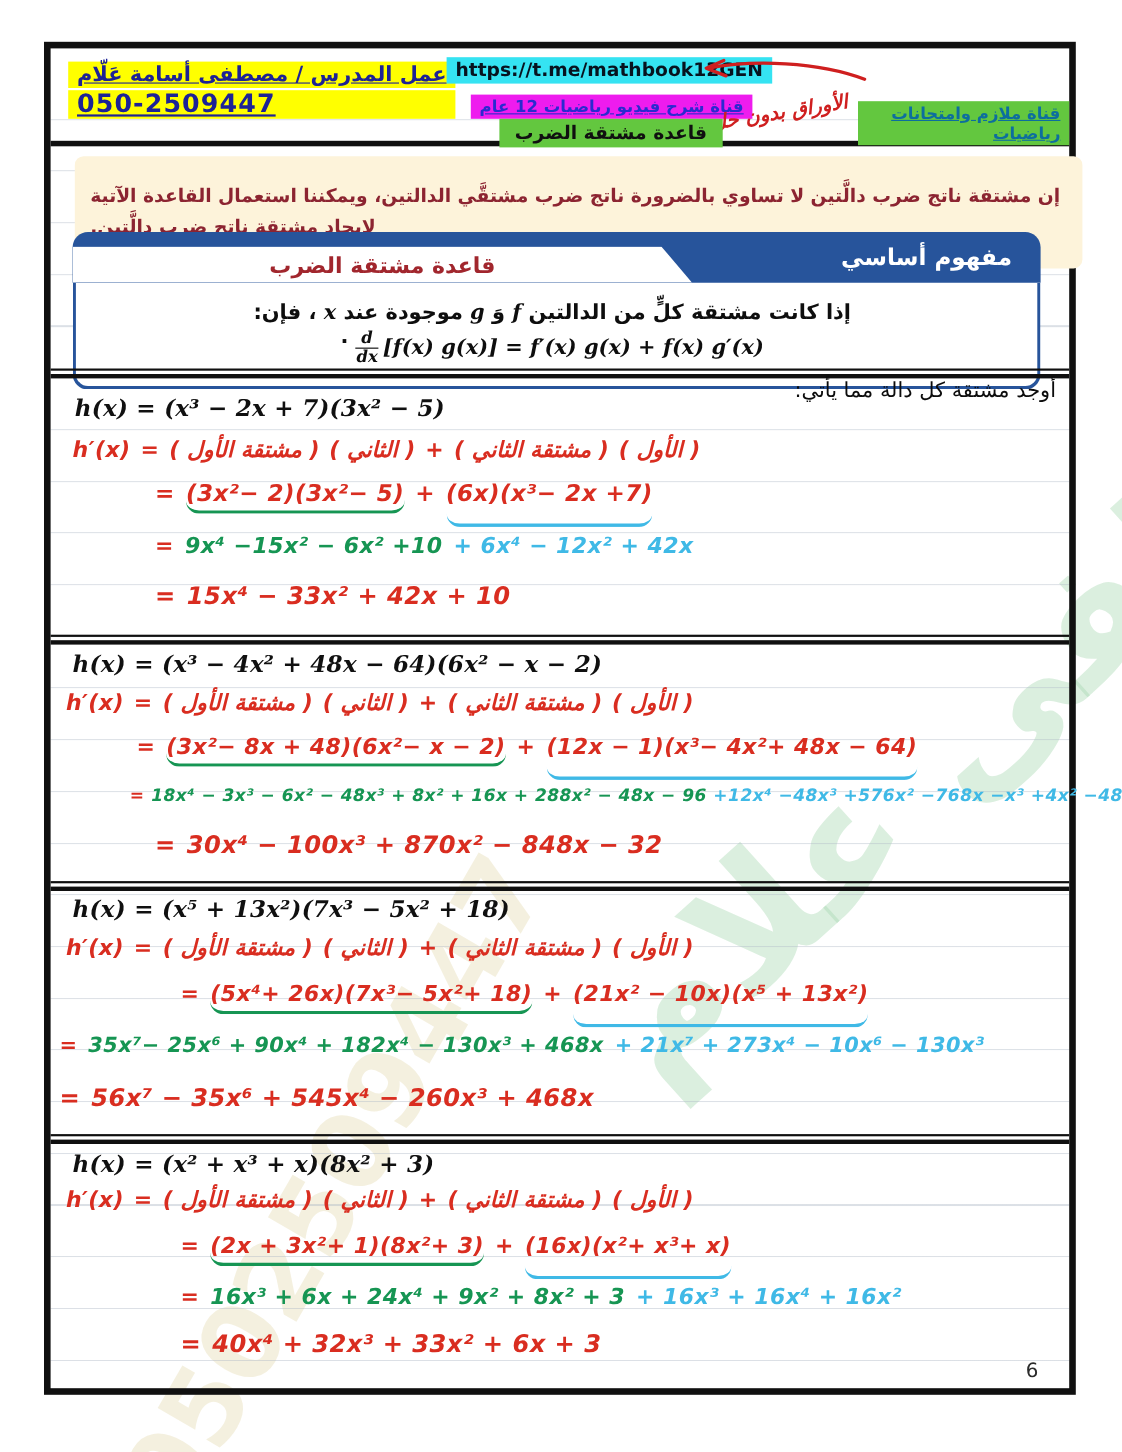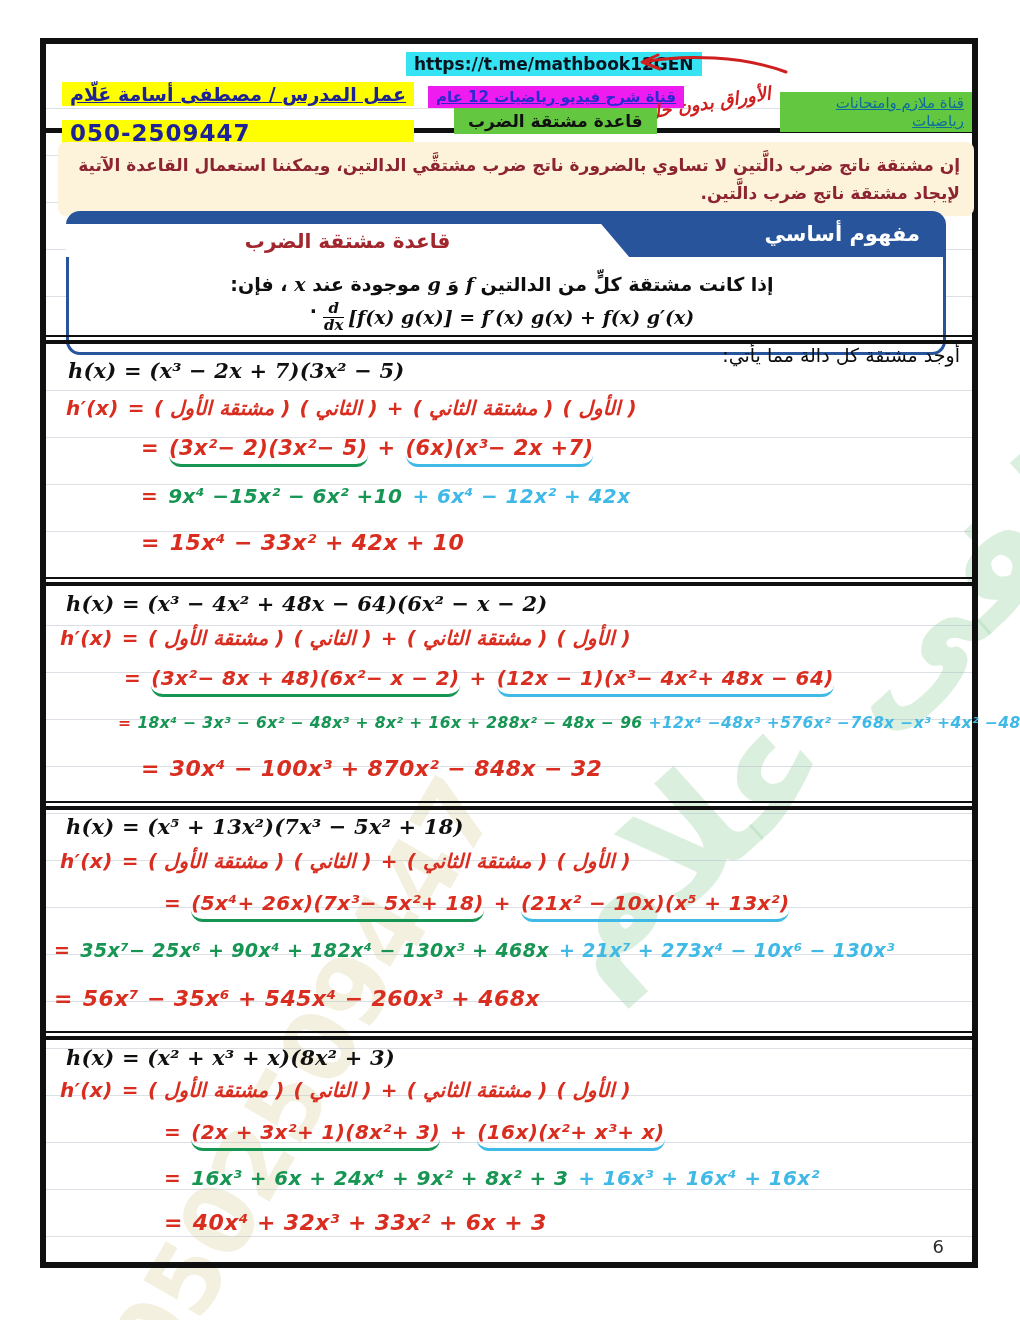--- a/index.html
+++ b/index.html
@@ -4,47 +4,47 @@
 <style>
   html,body{margin:0;padding:0;background:#ffffff;}
   body{width:1020px;height:1320px;position:relative;overflow:hidden;
        font-family:"DejaVu Sans",sans-serif;}
   .frame{position:absolute;left:40px;top:38px;width:926px;height:1218px;
          border:6px solid #101010;background:
          repeating-linear-gradient(to bottom,transparent 0 46px,rgba(176,186,199,.45) 46px 47px);
          background-position:0 18px;}
   .abs{position:absolute;}
   
-  .hdr-teacher{right:auto;left:16px;top:12px;display:flex;flex-direction:column;gap:14px;z-index:2;margin-top:26px;}
+  .hdr-teacher{right:auto;left:16px;top:12px;display:flex;flex-direction:column;gap:2px;z-index:2;}
   .hl-y{background:#ffff00;}
   .hl-c{background:#35e3f2;}
   .hl-m{background:#ee1cee;}
   .hl-g{background:#63c73f;}
   .teacher-line{color:#1d2296;font-weight:bold;text-decoration:underline;
                 font-size:19px;padding:1px 8px;direction:rtl;}
   .phone-line{color:#1d2296;font-weight:bold;text-decoration:underline;
               font-size:23px;padding:0 8px;letter-spacing:1px;}
   .link-main{left:360px;top:8px;font-size:17px;font-weight:bold;color:#07131f;
              padding:2px 8px;z-index:2;}
   .cap-m{left:382px;top:42px;font-size:15px;font-weight:bold;color:#2a2ad0;
          text-decoration:underline;padding:2px 8px;direction:rtl;z-index:2;}
   .link-alt{left:734px;top:14px;font-size:17px;font-weight:bold;color:#1d45c8;
             text-decoration:underline;padding:2px 8px;z-index:2;}
-  .cap-g{left:734px;top:48px;font-size:15px;font-weight:normal;color:#0d6e9e;
+  .cap-g{left:734px;top:48px;font-size:15px;font-weight:bold;color:#0d6e9e;
          text-decoration:underline;padding:2px 8px;direction:rtl;z-index:2;}
   .note-wrap{left:588px;top:8px;width:190px;z-index:3;}
   .note-text{color:#cf1f1f;font-size:18px;font-weight:bold;font-style:italic;
              direction:rtl;transform:rotate(-9deg);display:inline-block;margin-top:14px;margin-left:12px;}
   .hdr-divider{left:0;top:84px;width:926px;border-top:5px solid #101010;z-index:1;}
   .title-chip{left:408px;top:64px;padding:3px 14px;font-size:17px;font-weight:bold;
               color:#101010;direction:rtl;z-index:3;}
   
-  .intro{left:12px;top:98px;width:888px;background:#fdf3da;border-radius:8px;
+  .intro{left:22px;top:98px;width:888px;background:#fdf3da;border-radius:8px;
          color:#8c2431;font-weight:bold;font-size:17px;direction:rtl;
-         padding:9px 14px;line-height:1.65;text-align:right;z-index:2;}
+         padding:23px 14px;line-height:1.65;text-align:left;z-index:2;}
   
   .concept{left:20px;top:167px;width:880px;z-index:2;}
   .c-head{position:relative;height:46px;background:#27549b;border-radius:14px 14px 0 0;}
   .c-badge{position:absolute;right:0;top:0;bottom:0;display:flex;align-items:center;
            padding:0 26px;color:#ffffff;font-weight:bold;font-size:21px;direction:rtl;}
   .c-tab{position:absolute;left:0;bottom:0;height:33px;width:64%;background:#ffffff;
          clip-path:polygon(0 0,calc(100% - 28px) 0,100% 100%,0 100%);
          display:flex;align-items:center;justify-content:center;}
   .c-title{color:#a1262d;font-weight:bold;font-size:20px;direction:rtl;}
   .c-body{background:#ffffff;border:3px solid #27549b;border-top:none;
@@ -59,21 +59,21 @@
   
   .instruction{right:12px;top:300px;font-size:19px;font-weight:normal;color:#0c0c0c;
                direction:rtl;z-index:2;}
   .stmt{font-family:"DejaVu Serif",serif;font-weight:bold;font-style:italic;
         font-size:21px;color:#101010;z-index:2;letter-spacing:.2px;}
   .hand{font-weight:bold;font-style:italic;letter-spacing:.4px;z-index:2;}
   .red{color:#d92d20;} .green{color:#169553;} .cyan{color:#3fb9e6;}
   .rule-line{display:flex;gap:9px;color:#d92d20;font-size:20px;align-items:baseline;direction:ltr;}
   .rule-line span{white-space:nowrap;}
   .ug{border-bottom:3px solid #169553;border-radius:0 0 12px 12px;padding-bottom:4px;}
-  .uc{border-bottom:3px solid #3fb9e6;border-radius:0 0 12px 12px;padding-bottom:4px;}
+  .uc{border-bottom:3px solid #3fb9e6;border-radius:0 0 12px 12px;padding-bottom:16px;}
   .eqline{display:flex;gap:10px;align-items:baseline;white-space:nowrap;direction:ltr;}
   .pagenum{right:28px;top:1192px;font-size:18px;color:#2b2b2b;z-index:2;}
   
   .wm{position:absolute;font-weight:bold;white-space:nowrap;pointer-events:none;z-index:0;}
   .wm1{left:430px;top:520px;font-size:150px;color:rgba(166,214,176,.40);
        transform:rotate(-42deg);}
   .wm2{left:-30px;top:1020px;font-size:96px;color:rgba(228,220,178,.42);
        transform:rotate(-60deg);}
   .arrow-svg{display:block;}
 </style>

